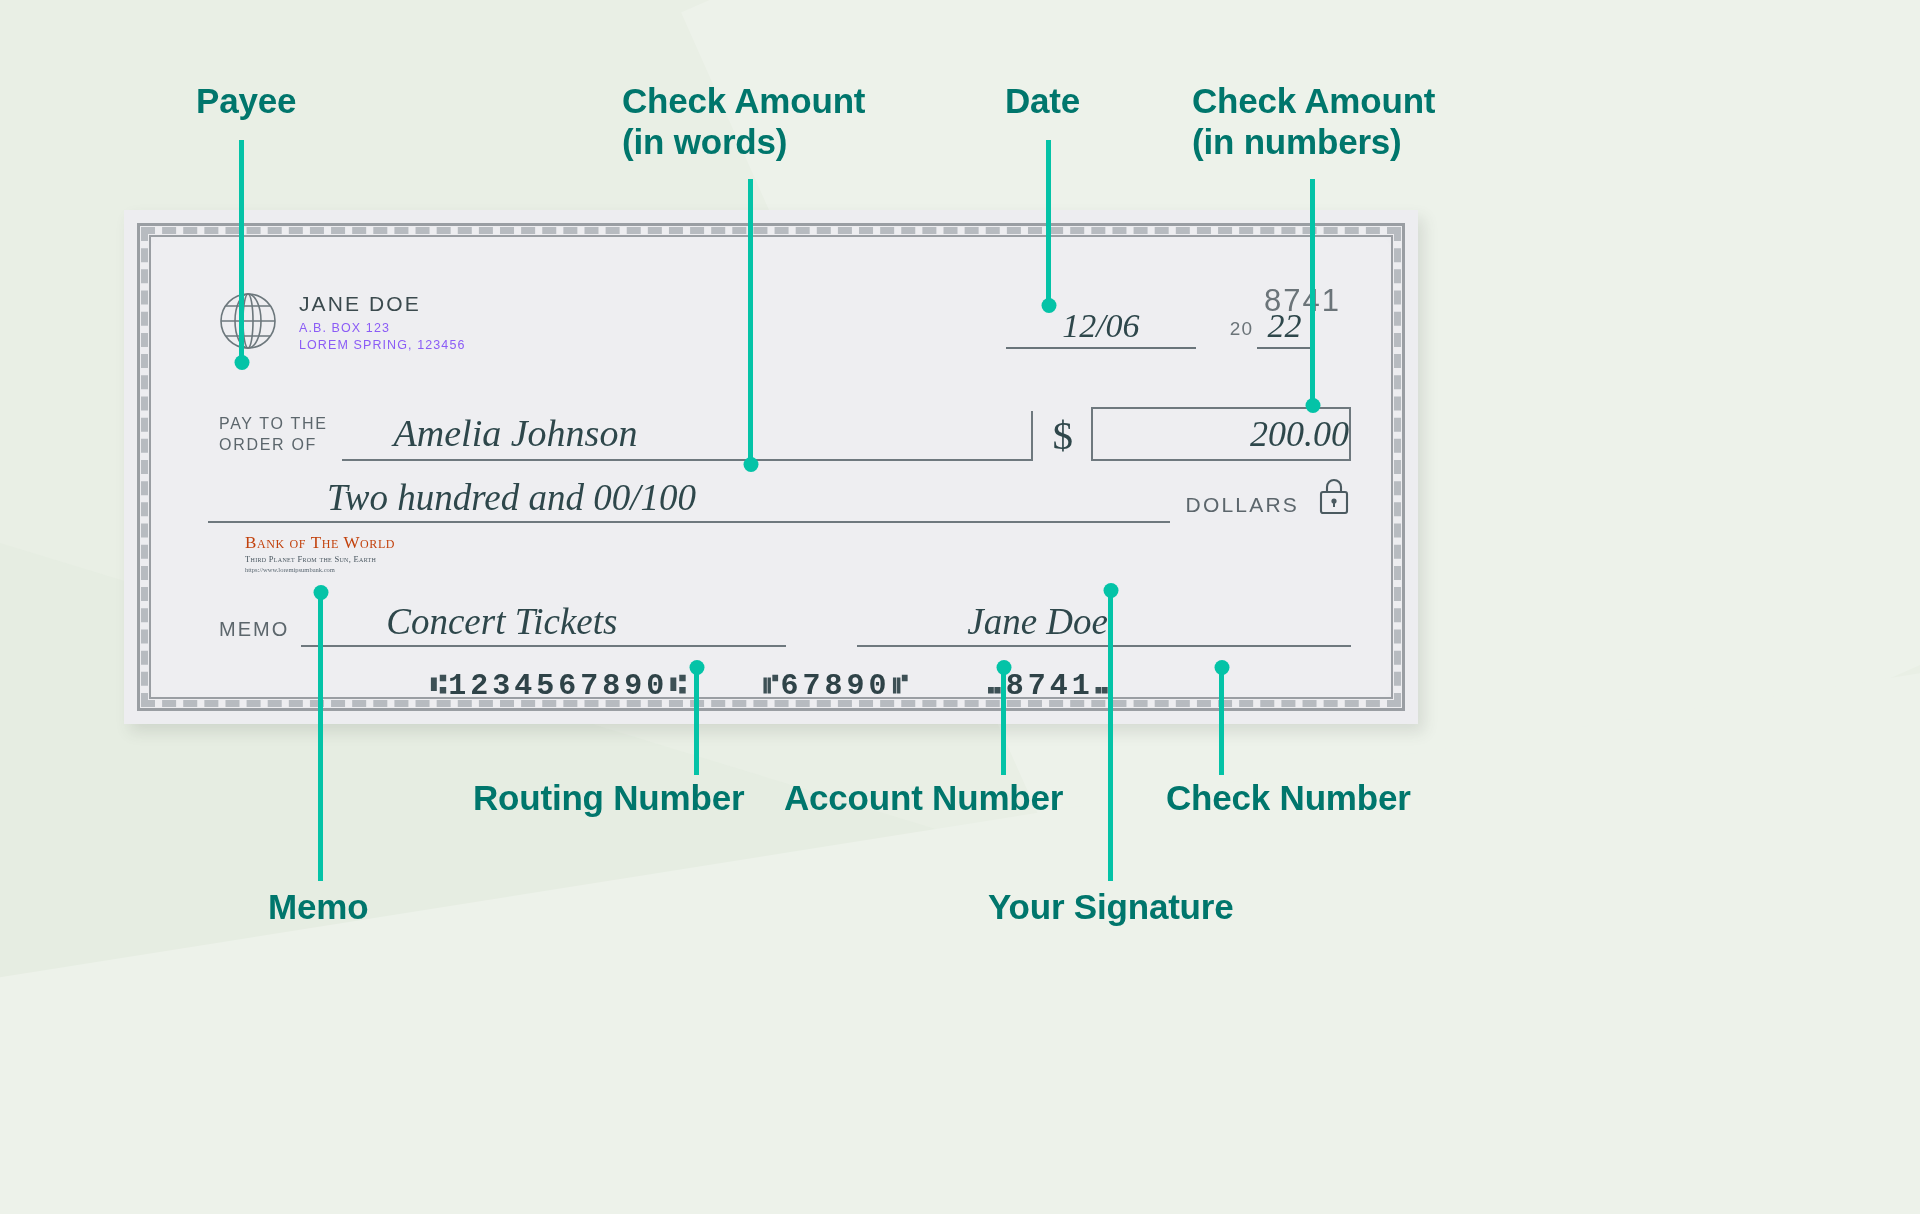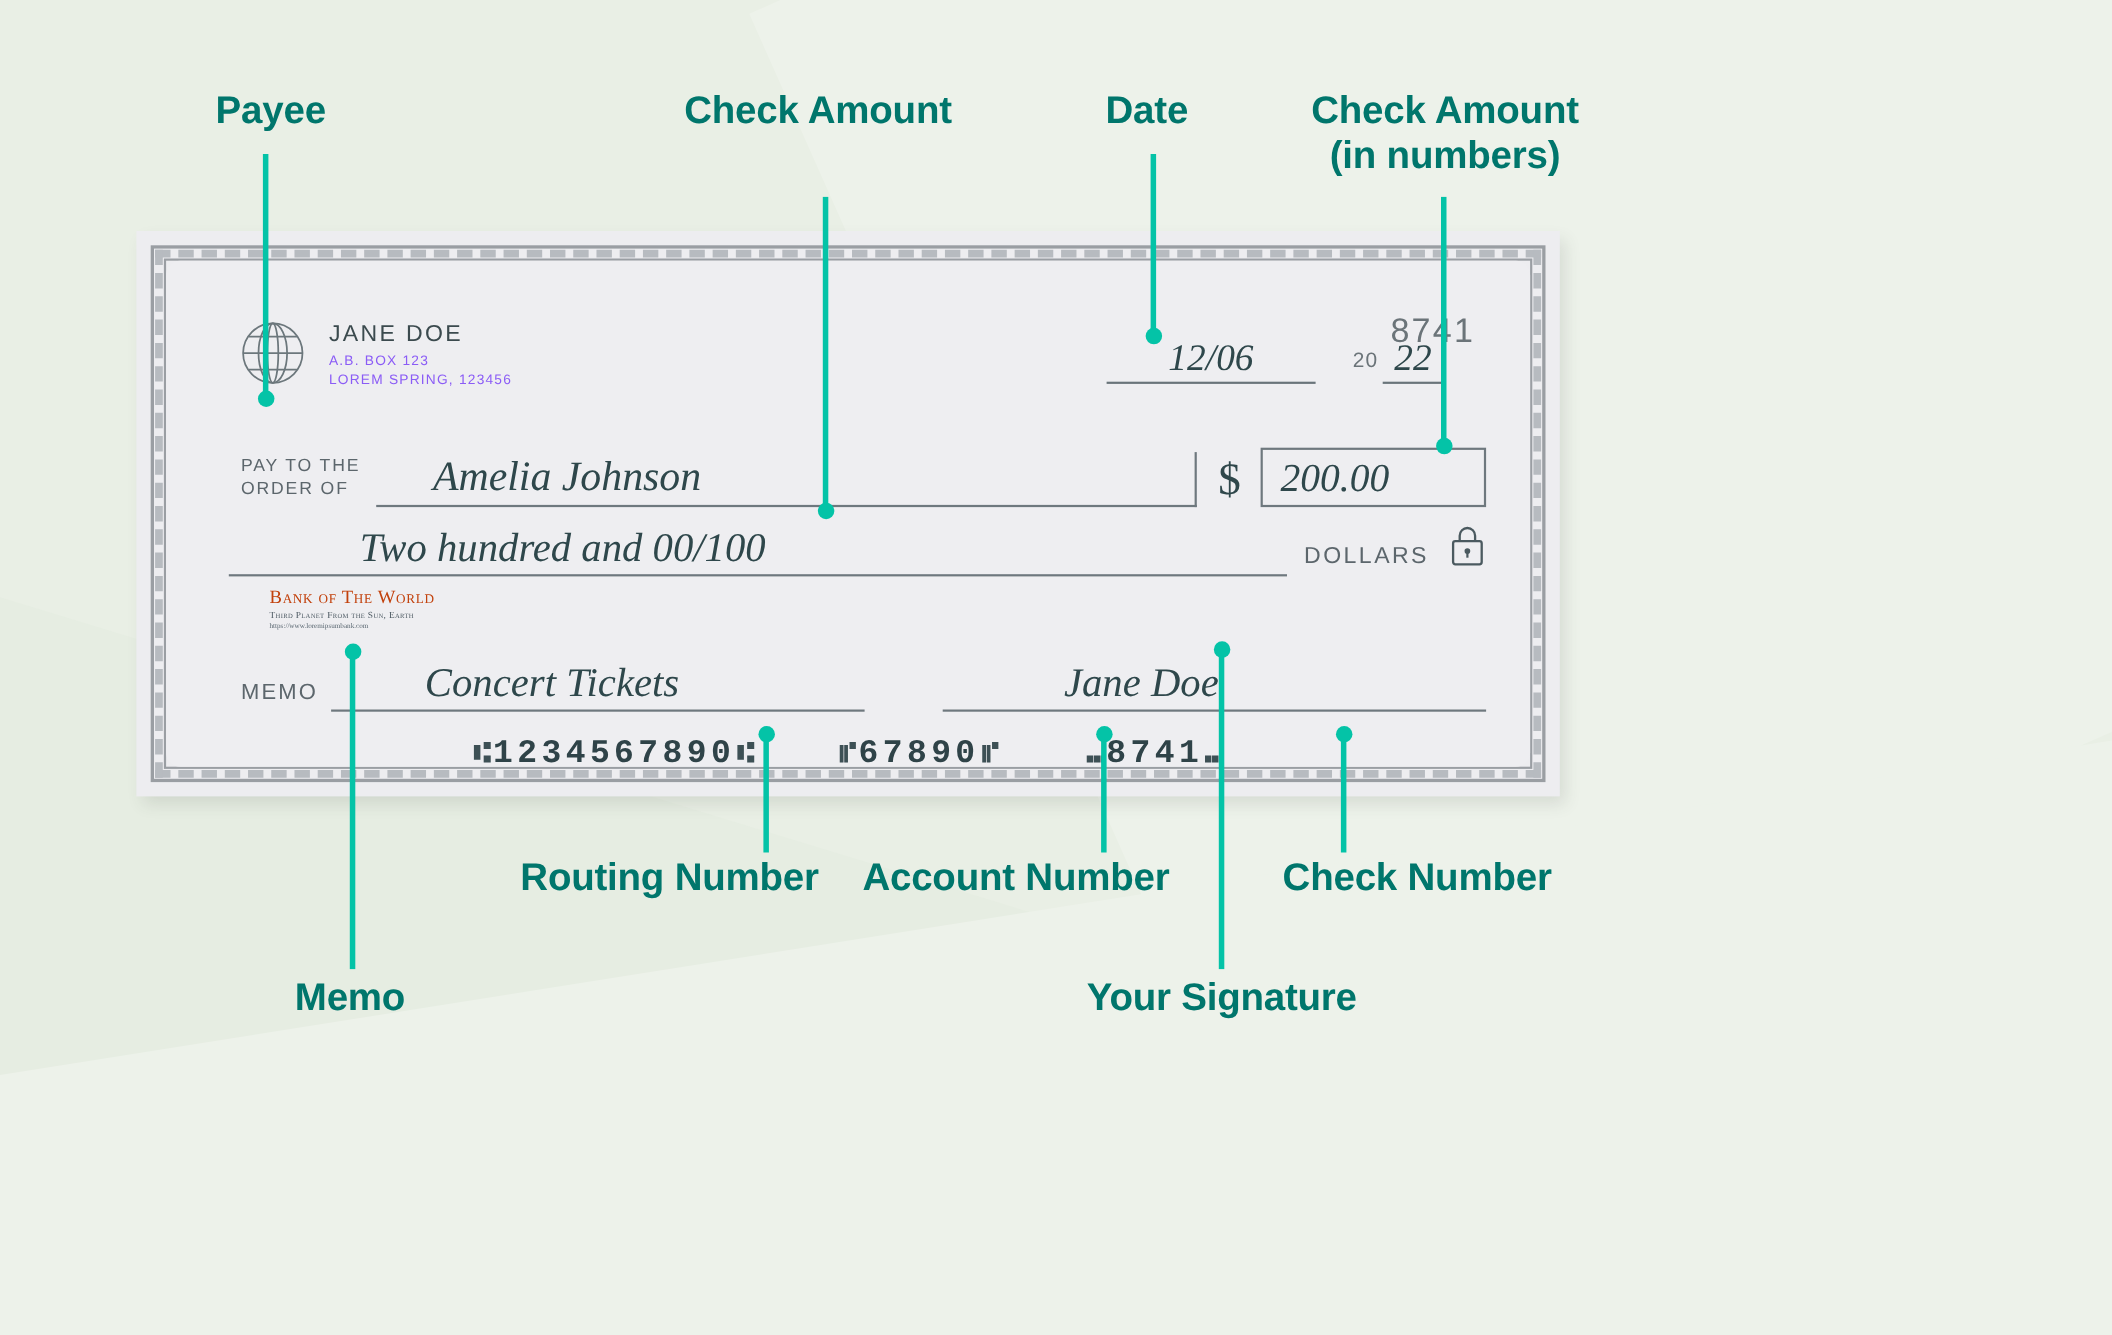--- a/index.html
+++ b/index.html
@@ -36,21 +36,21 @@
   .anno {
     position:absolute;
     color:#00766c;
     font-weight:bold;
     font-size:35px;
     line-height:1.18;
     letter-spacing:-0.2px;
     white-space:nowrap;
     z-index:8;
   }
-  .anno.center { text-align:center; }
+  .anno.center { text-align:left; }
   .pointer {
     position:absolute;
     width:5px;
     background:#04c3a7;
     z-index:7;
   }
   .pointer::after {
     content:"";
     position:absolute;
     left:50%;
@@ -121,22 +121,22 @@
     font-size:16px; letter-spacing:1.7px; color:#5c666c; line-height:1.28;
     white-space:nowrap; padding-bottom:6px;
   }
   #payee-field {
     flex:1; margin-left:14px; border-bottom:2px solid #6e787e;
     border-right:2px solid #6e787e; height:50px; position:relative;
   }
   #payee-value { position:absolute; left:52px; bottom:4px; font-size:38px; }
   #dollar-sign { font-size:41px; color:#2f474b; margin:0 18px 0 20px; padding-bottom:2px; font-family:"Liberation Serif",serif; }
   #amount-box {
-    width:205px; height:54px; border:2px solid #6e787e;
-    display:flex; align-items:center; justify-content:flex-start;padding-left:16px;
+    width:260px; height:54px; border:2px solid #6e787e;
+    display:flex; align-items:center; justify-content:flex-end;
   }
   #amount-value { font-size:36px; }
 
   
   #words-row { position:absolute; left:57px; right:40px; top:240px; display:flex; align-items:flex-end; }
   #words-field { flex:1; border-bottom:2px solid #6e787e; height:44px; position:relative; }
   #words-value { position:absolute; left:119px; bottom:2px; font-size:37px; white-space:nowrap; }
   #dollars-label { font-size:21px; letter-spacing:2.2px; color:#5c666c; margin:0 18px 6px 16px; }
   #lock-icon { margin-bottom:4px; }
 
@@ -180,20 +180,21 @@
 <div class="bg-shape" id="bg-swoosh-bl"></div>
 <div class="bg-shape" id="bg-swoosh-bottom"></div>
 
 <div class="anno" style="left:196px; top:80px;">
   <div>Payee</div>
 </div>
 <div class="pointer dot-bottom" style="left:239px; top:140px; height:225px;"></div>
 
 <div class="anno center" style="left:622px; top:80px;">
   <div>Check Amount</div>
+  <div>(in words)</div>
 </div>
 <div class="pointer dot-bottom" style="left:748px; top:179px; height:288px;"></div>
 
 <div class="anno" style="left:1005px; top:80px;">
   <div>Date</div>
 </div>
 <div class="pointer dot-bottom" style="left:1046px; top:140px; height:168px;"></div>
 
 <div class="anno center" style="left:1192px; top:80px;">
   <div>Check Amount</div>

